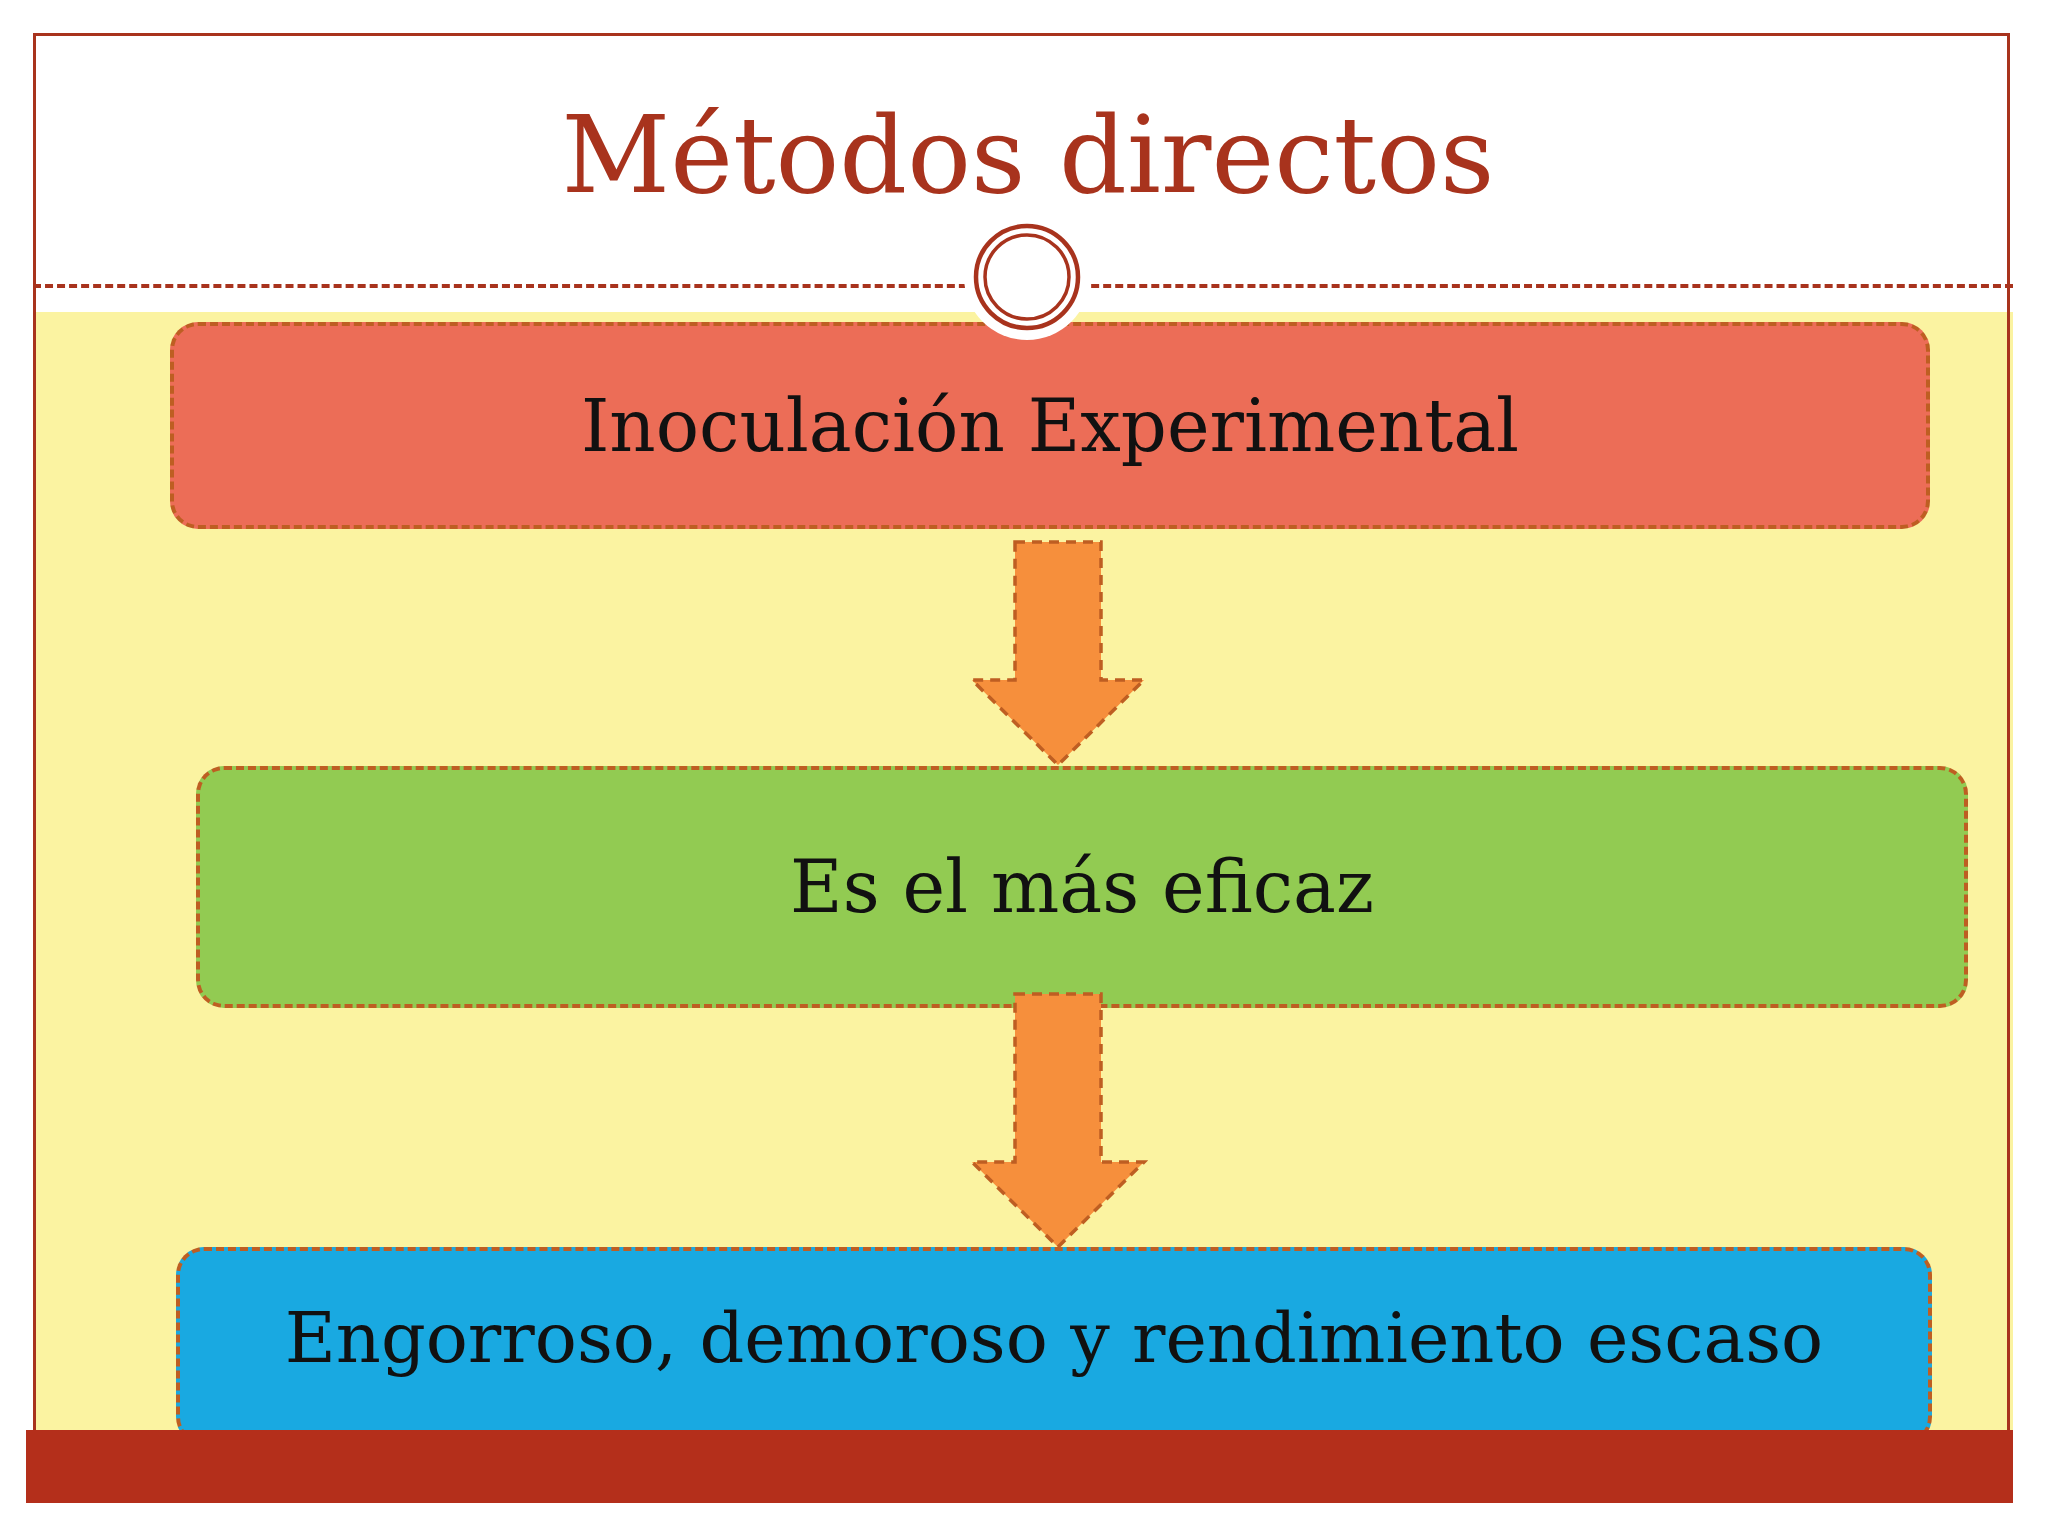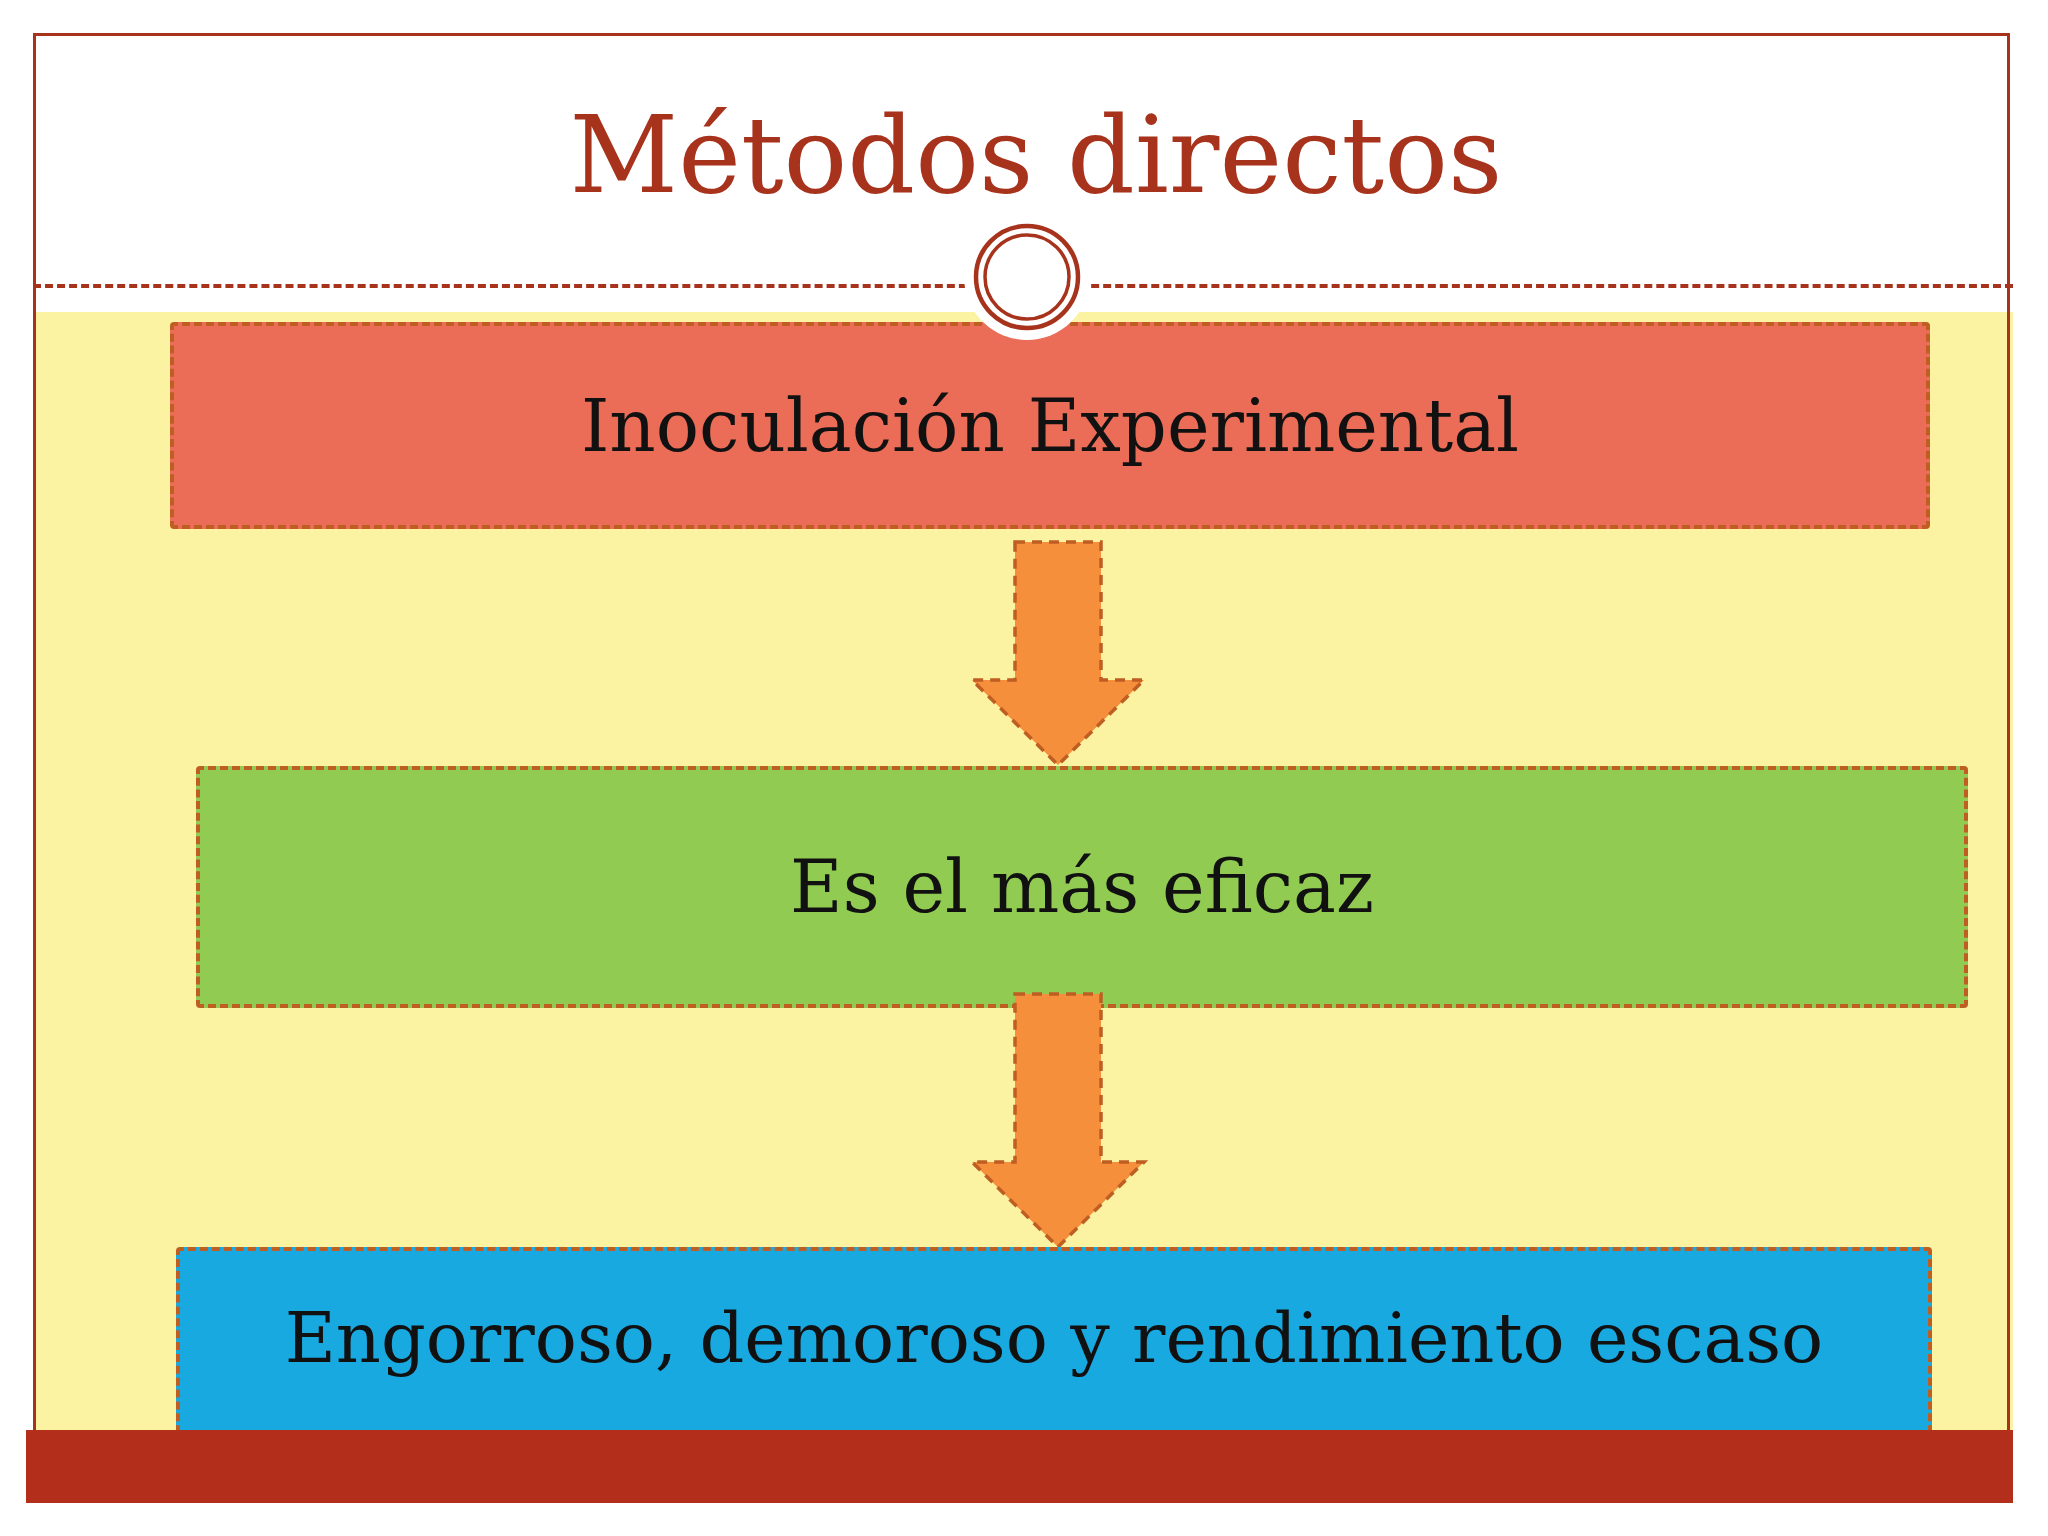--- a/index.html
+++ b/index.html
@@ -12,38 +12,38 @@
     position:relative; width:2048px; height:1536px;
     background:var(--page); overflow:hidden;
     font-family:"DejaVu Serif","Liberation Serif",serif;
   }
   .frame{
     position:absolute; left:33px; top:33px; width:1977px; height:1466px;
     border:3px solid var(--accent); box-sizing:border-box;
     z-index:5; pointer-events:none;
   }
   .title{
-    position:absolute; left:33px; top:80px; width:1980px; height:150px;
+    position:absolute; left:25px; top:80px; width:1980px; height:150px;
     display:flex; align-items:center; justify-content:center;
     font-size:106px; color:var(--accent); z-index:4; white-space:nowrap;padding-left:13px;
   }
   .divider{
     position:absolute; left:33px; top:284px; width:1980px; height:0;
     border-top:4px dashed var(--accent); z-index:2;
   }
   .yellow-panel{
     position:absolute; left:33px; top:312px; width:1980px; height:1118px;
     background:var(--yellow); z-index:1;
   }
   .ornament{
     position:absolute; left:957px; top:207px; width:140px; height:140px; z-index:3;
   }
   .flow-box{
     position:absolute; box-sizing:border-box;
-    border:4px dashed var(--dash); border-radius:4px;
+    border:4px dashed var(--dash); border-radius:28px;
     display:flex; align-items:center; justify-content:center;
     color:var(--text); font-size:72px; text-align:center;
     z-index:2; white-space:nowrap;
   }
   .box-1{ left:170px; top:322px; width:1760px; height:207px; background:var(--box1); }
   .box-2{ left:196px; top:766px; width:1772px; height:242px; background:var(--box2); }
   .box-3{ left:176px; top:1247px; width:1756px; height:198px; background:var(--box3);
           padding-bottom:16px; font-size:70px; }
   .arrow{ position:absolute; z-index:2; }
   .arrow-1{ left:968px; top:540px; }

